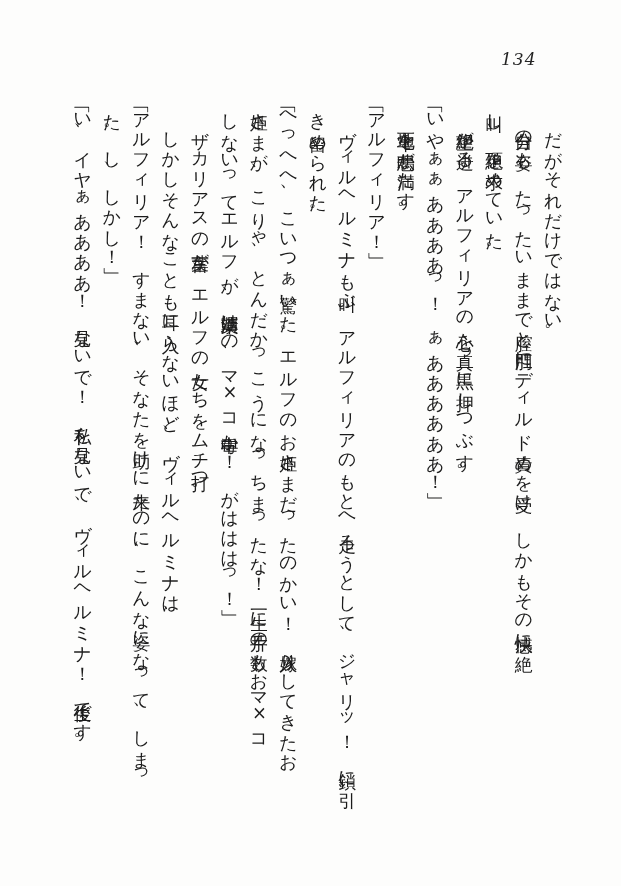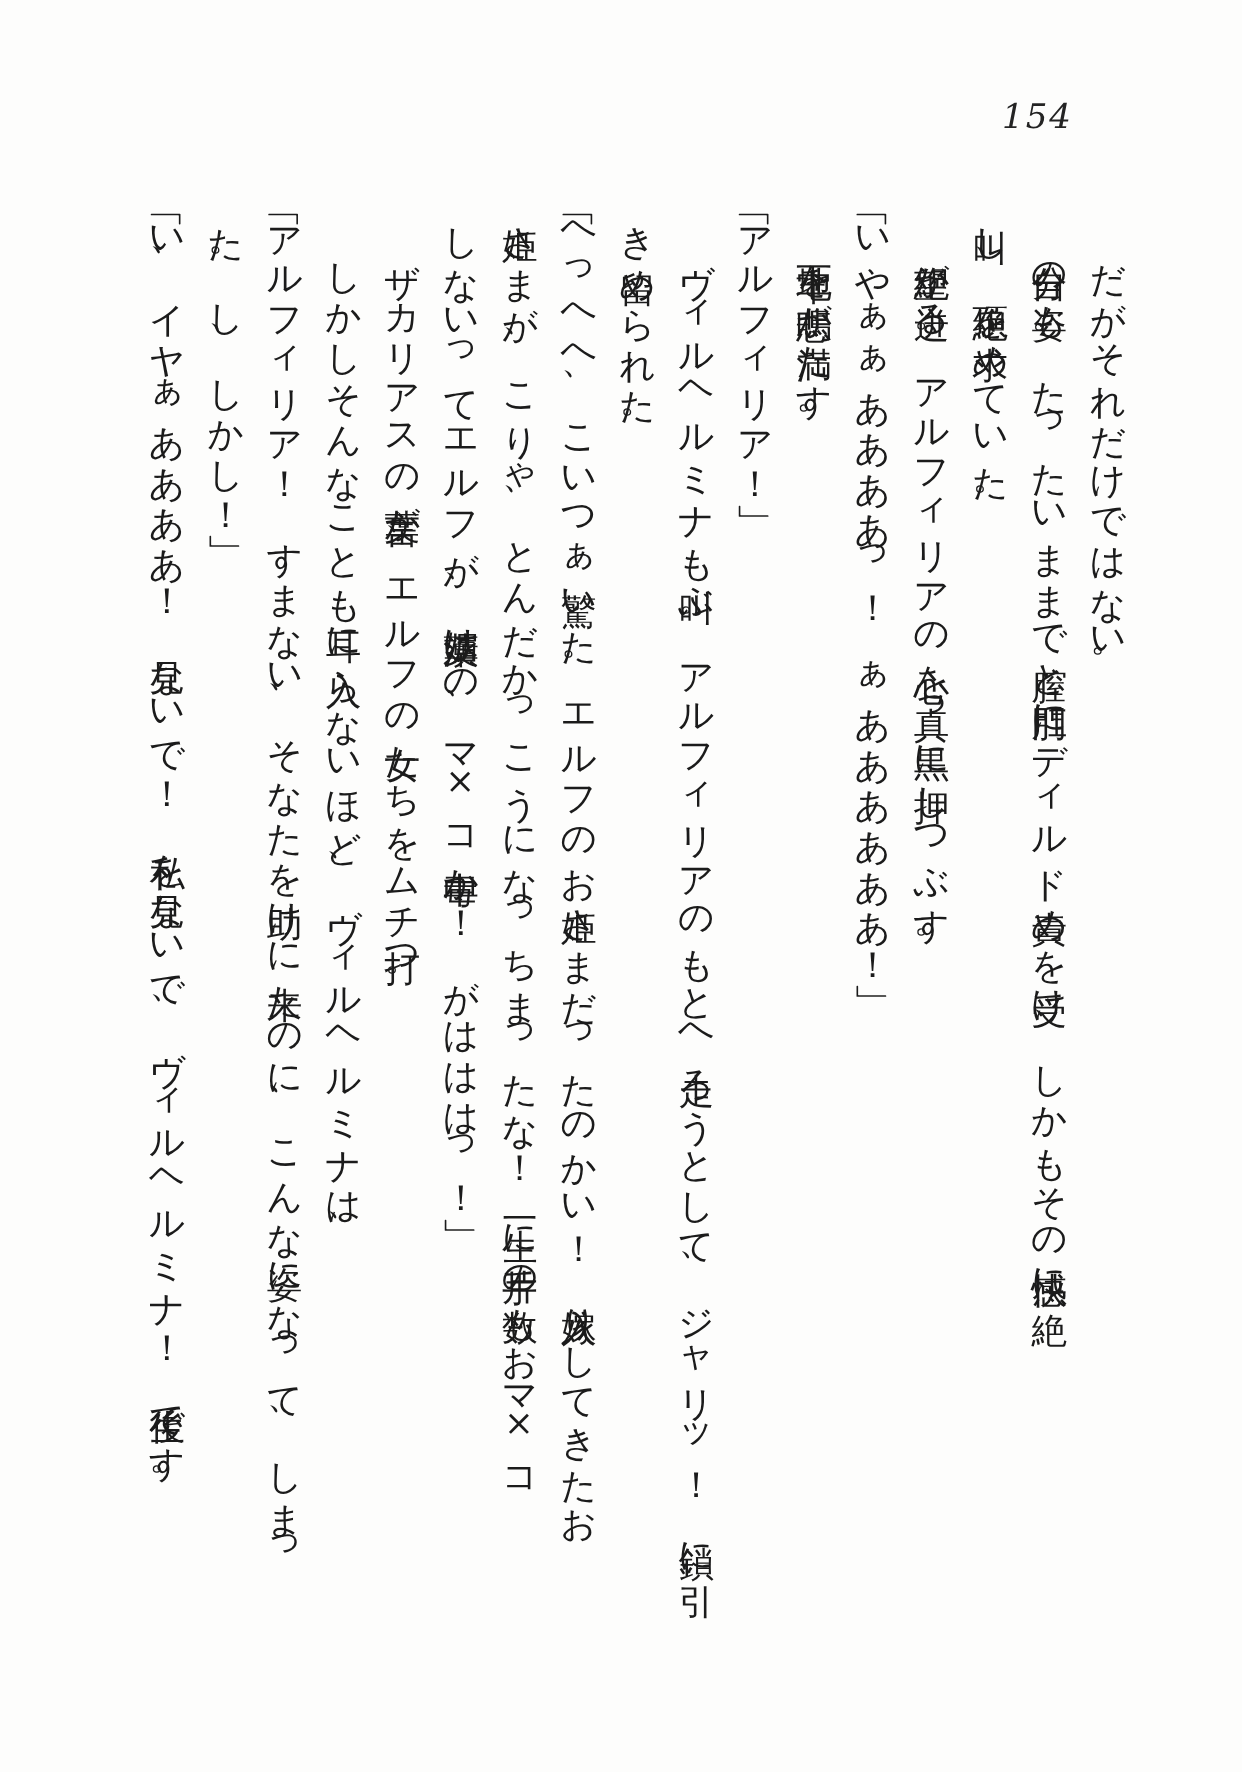--- a/index.html
+++ b/index.html
@@ -39,21 +39,21 @@
   }
   .tcol {
     white-space: nowrap;
   }
 </style>
 </head>
 <body>
 
 <div class="page">
 
-  <div class="page-number">154</div>
+  <div class="page-number">134</div>
 
   <div class="text-block">
     <div class="tcol">　だがそれだけではない。</div>
     <div class="tcol">　自分の姿も。たったいままで膣と肛門にディルド責めを受け、しかもその快感に絶</div>
     <div class="tcol">叫し、絶頂を求めていた。</div>
     <div class="tcol">　絶望が迸る。アルフィリアの心を真っ黒に押しつぶす。</div>
     <div class="tcol">「いやぁぁああああっ！　ぁああああああ！」</div>
     <div class="tcol">　地下牢を悲鳴が満たす。</div>
     <div class="tcol">「アルフィリア！」</div>
     <div class="tcol">　ヴィルヘルミナも叫ぶ。アルフィリアのもとへ走ろうとして、ジャリッ！　鎖に引</div>

